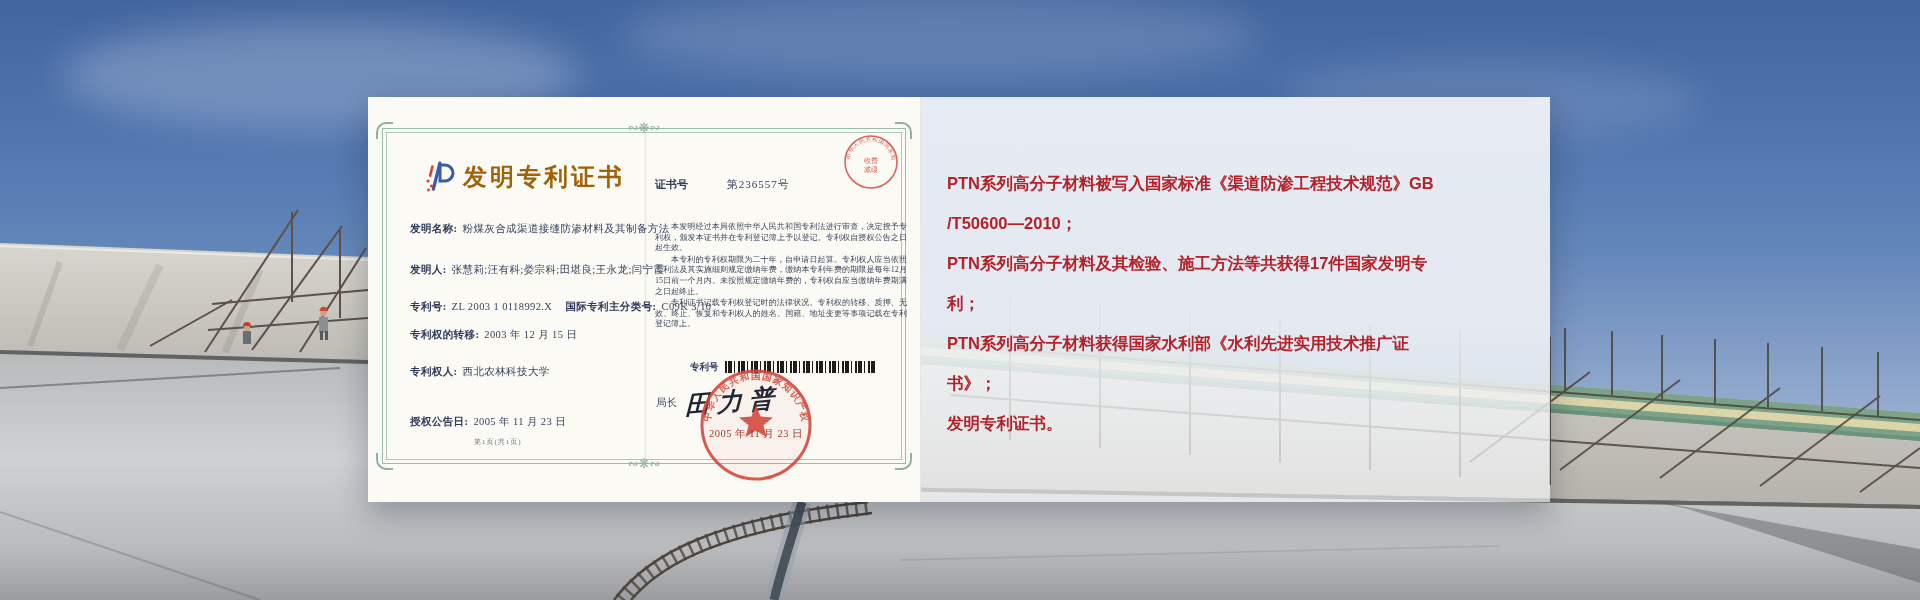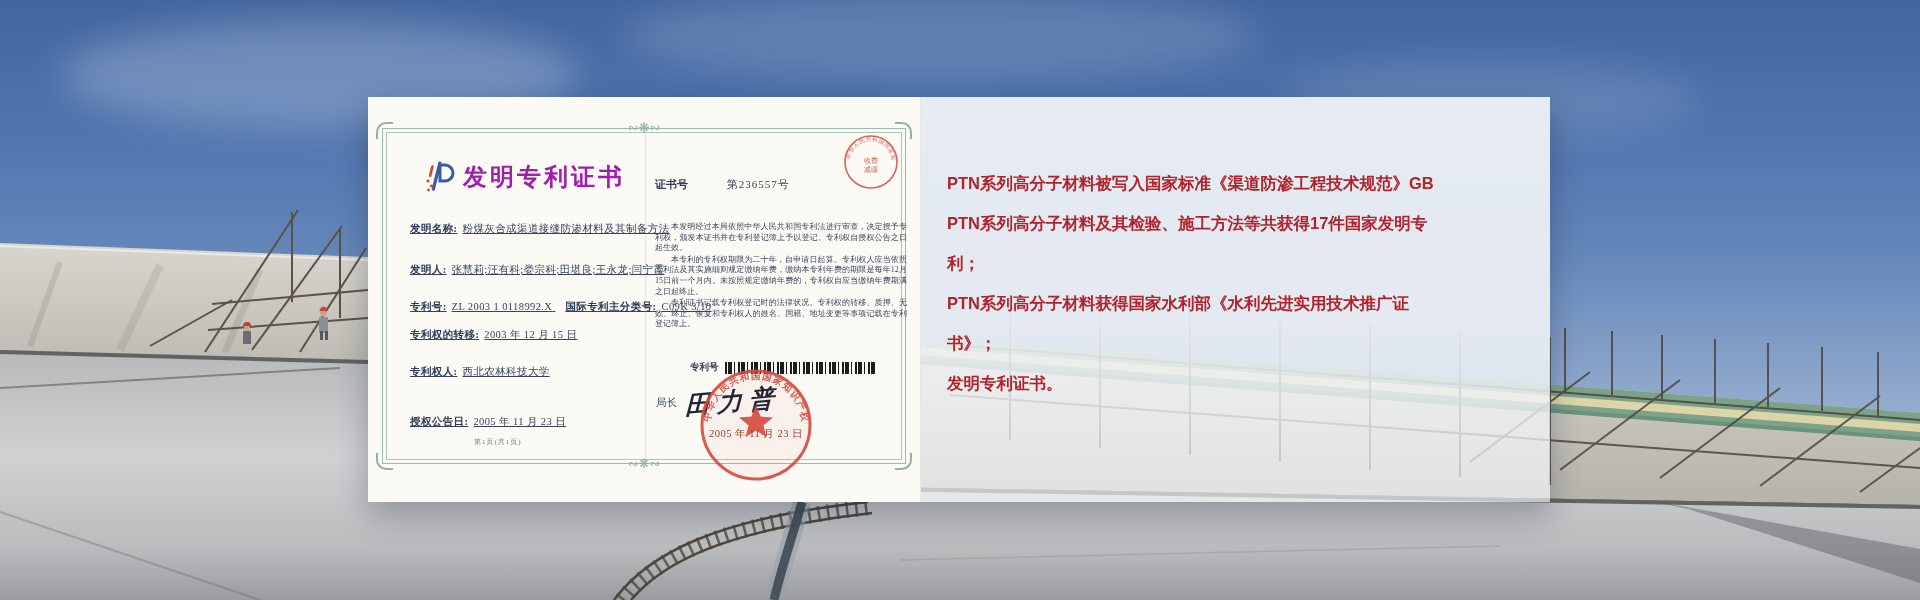--- a/index.html
+++ b/index.html
@@ -27,32 +27,32 @@
   .corner.tr{right:8px;top:25px;transform:rotate(90deg);}
   .corner.br{right:8px;bottom:32px;transform:rotate(180deg);}
   .corner.bl{left:8px;bottom:32px;transform:rotate(270deg);}
   .mid-orn{position:absolute;left:50%;transform:translateX(-50%);color:#8fb3a0;font-size:13px;line-height:10px;}
   .mid-orn.top{top:26px;} .mid-orn.bot{bottom:33px;}
   .fold{position:absolute;left:276px;top:32px;bottom:39px;width:3px;
         background:linear-gradient(90deg,rgba(0,0,0,0) 0%,rgba(70,80,90,.10) 50%,rgba(0,0,0,0) 100%);}
 
   .cert-title-row{position:absolute;left:57px;top:62px;display:flex;align-items:center;}
   .cert-logo{width:30px;height:36px;margin-right:8px;}
-  .cert-title{font-size:24px;font-weight:bold;color:#a21caf;letter-spacing:3px;white-space:nowrap;text-align:center;}
-
-  .f-row{position:absolute;left:42px;white-space:nowrap;font-size:10.5px;color:#37425f;letter-spacing:.4px;text-decoration:underline;}
+  .cert-title{font-size:24px;font-weight:bold;color:#a16207;letter-spacing:3px;white-space:nowrap;text-align:center;}
+
+  .f-row{position:absolute;left:42px;white-space:nowrap;font-size:10.5px;color:#37425f;letter-spacing:.4px;}
   .f-row b{color:#2d3a59;margin-right:5px;font-weight:bold;}
   .f-row .l2{margin-left:10px;}
   .page-foot{position:absolute;left:106px;top:340px;font-size:7px;color:#6a7180;letter-spacing:1px;}
 
   .certno-row{position:absolute;left:287px;top:80px;font-size:11px;color:#333e5c;white-space:nowrap;}
   .certno-row .no{margin-left:36px;letter-spacing:1px;}
   .cert-paras{position:absolute;left:287px;top:125px;width:252px;}
   .cert-paras p{margin:0 0 1px;font-size:8px;line-height:10.6px;text-indent:2em;text-align:justify;color:#3c465e;}
-  .barcode-row{position:absolute;left:322px;top:264px;display:flex;align-items:flex-end;}
+  .barcode-row{position:absolute;left:322px;top:264px;display:flex;align-items:flex-start;}
   .barcode-label{font-size:9.5px;color:#333e5c;margin-right:6px;font-weight:bold;}
   .barcode{width:152px;height:12px;
     background:repeating-linear-gradient(90deg,#1c1c1c 0 2px,transparent 2px 3px,#1c1c1c 3px 7px,transparent 7px 9px,#1c1c1c 9px 10px,transparent 10px 13px);}
   .director-row{position:absolute;left:288px;top:288px;display:flex;align-items:flex-end;}
   .director-label{font-size:10.5px;color:#333e5c;margin-right:8px;margin-bottom:8px;}
   .signature{font-size:25px;font-weight:bold;font-style:italic;color:#1d2434;letter-spacing:7px;
              font-family:"DejaVu Serif",serif;transform:rotate(-5deg) skewX(-6deg);}
   .big-seal{position:absolute;left:330px;top:270px;width:116px;height:116px;opacity:.9;}
   .seal-date{position:absolute;left:322px;top:330px;width:132px;text-align:center;font-size:10.5px;
              color:#a6392f;letter-spacing:.5px;z-index:5;}
@@ -260,18 +260,19 @@
         <text font-size="9.5" fill="#d6483e" letter-spacing="1.2" font-weight="bold">
           <textPath href="#arc1" startOffset="2%">中华人民共和国国家知识产权局</textPath>
         </text>
         <path fill="#d6483e" d="M58 38 L62.6 49.6 L75 50.4 L65.4 58.3 L68.6 70.3 L58 63.5 L47.4 70.3 L50.6 58.3 L41 50.4 L53.4 49.6 Z"></path>
       </svg>
       <div class="seal-date">2005 年 11 月 23 日</div>
     </div>
 
     <div class="panel">
       <p>PTN系列高分子材料被写入国家标准《渠道防渗工程技术规范》GB</p>
+      <p>/T50600—2010；</p>
       <p>PTN系列高分子材料及其检验、施工方法等共获得17件国家发明专利；</p>
       <p>PTN系列高分子材料获得国家水利部《水利先进实用技术推广证书》；</p>
       <p>发明专利证书。</p>
     </div>
   </div>
 </div>
 
 </body></html>

